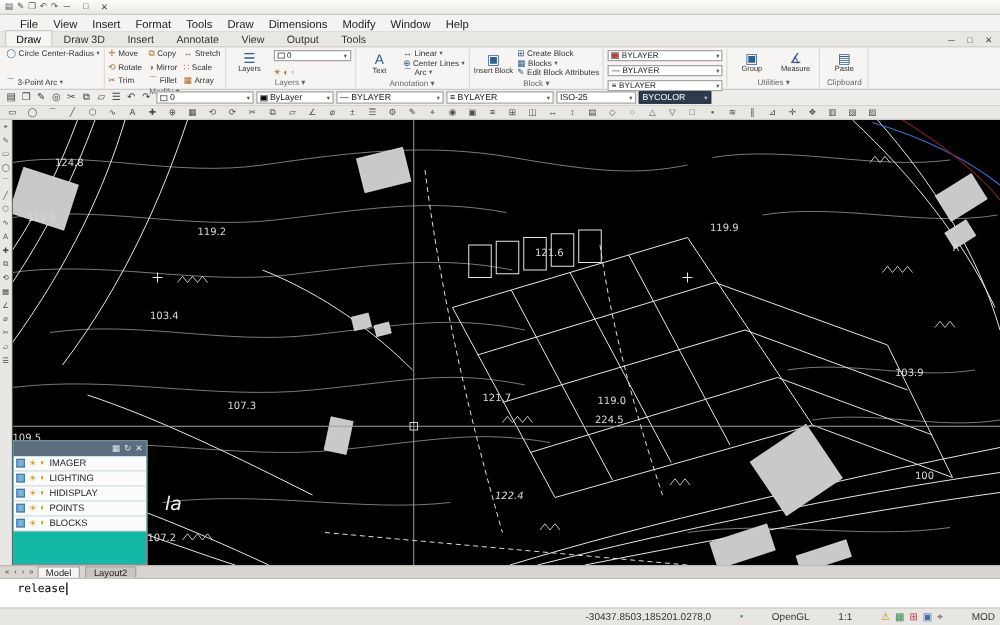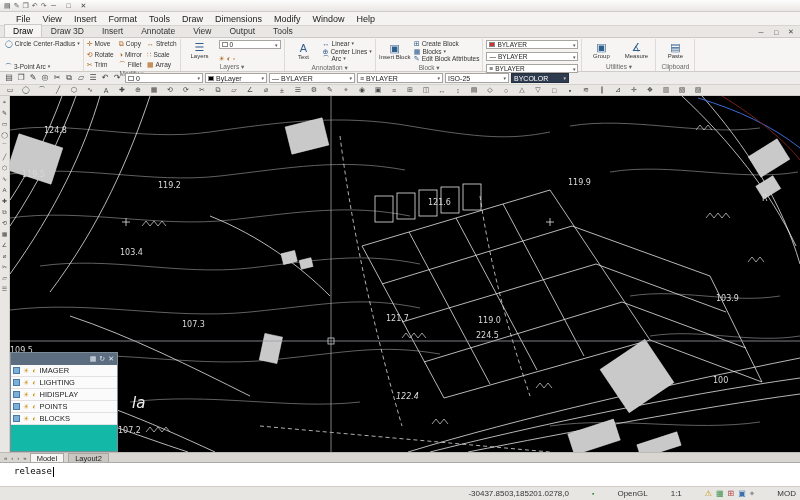--- a/index.html
+++ b/index.html
@@ -499,21 +499,21 @@
         <span class="map-label" style="left: 558px; top: 82px;">119.9</span>
         <span class="map-label" style="left: 110px; top: 152px;">103.4</span>
         <span class="map-label" style="left: 172px; top: 224px;">107.3</span>
         <span class="map-label" style="left: 376px; top: 218px;">121.7</span>
         <span class="map-label" style="left: 468px; top: 220px;">119.0</span>
         <span class="map-label" style="left: 466px; top: 235px;">224.5</span>
         <span class="map-label" style="left: 706px; top: 198px;">103.9</span>
         <span class="map-label" style="left: 386px; top: 296px; font-style: italic;">122.4</span>
         <span class="map-label" style="left: 0px; top: 250px;">109.5</span>
         <span class="map-label" style="left: 108px; top: 330px; text-align: right;">107.2</span>
-        <span class="map-label" style="left: 703px; top: 280px;">100</span>
+        <span class="map-label" style="left: 722px; top: 280px;">100</span>
         <span class="map-label" style="left: 752px; top: 98px;">R</span>
         <span class="map-label big" style="left: 122px; top: 298px;">la</span>
       </div>
 
     <div class="layerpanel">
       <div class="lp-header">
           <span>▦</span>
           <span>↻</span>
           <span>✕</span>
         </div>

